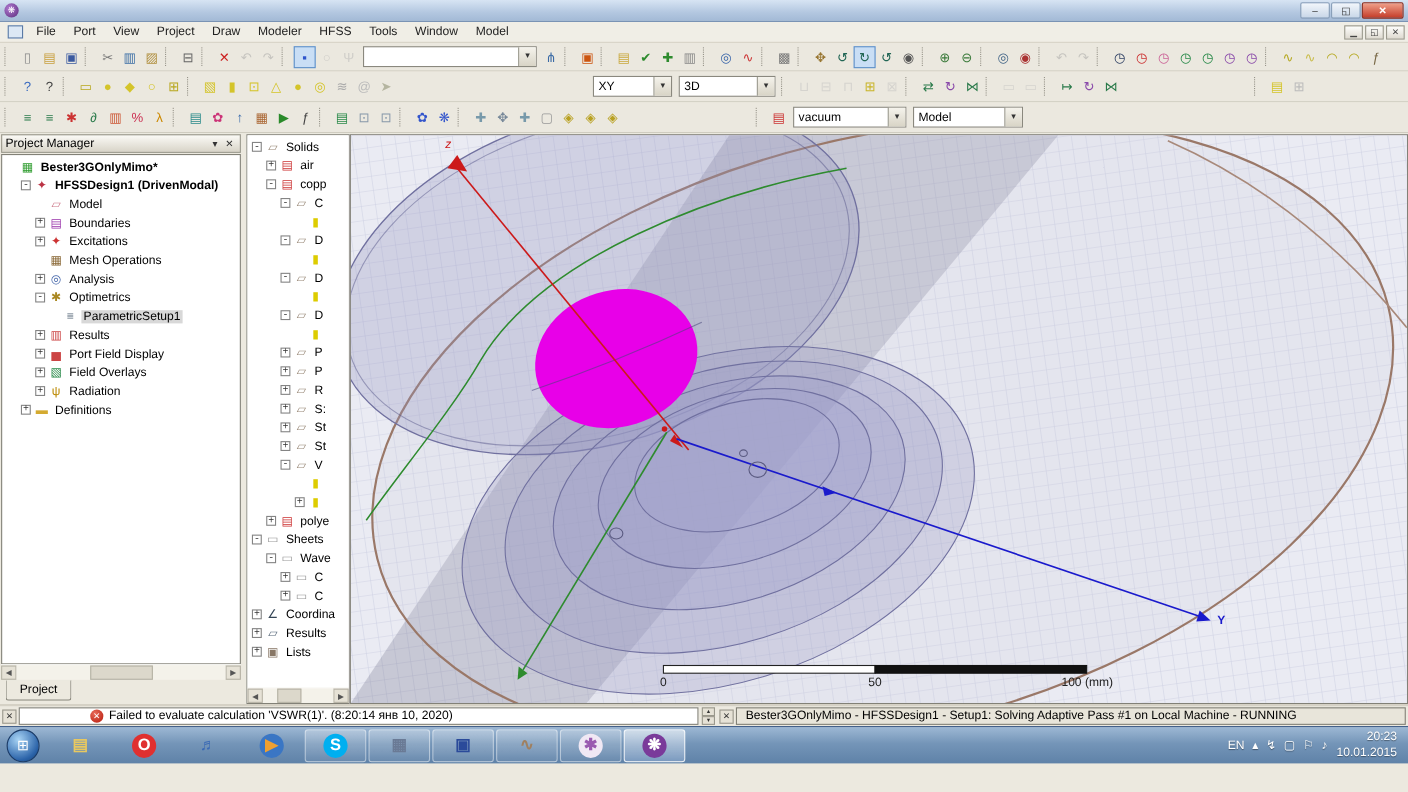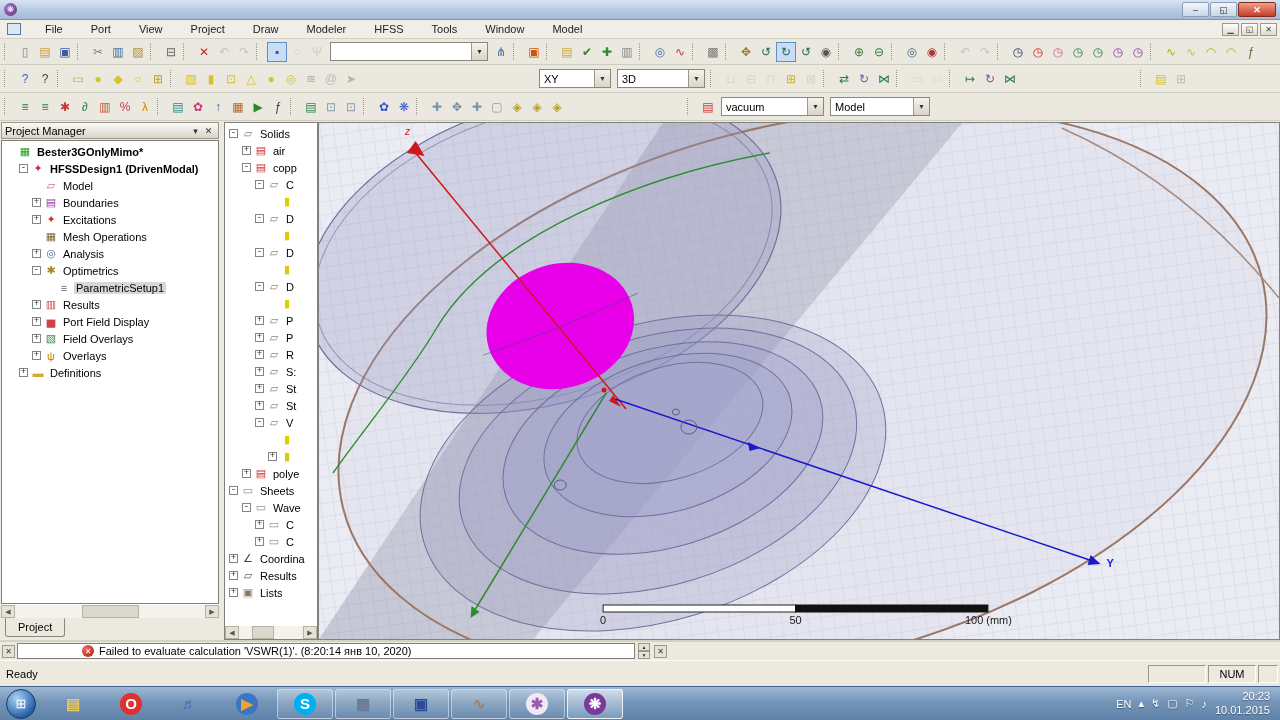--- a/index.html
+++ b/index.html
@@ -13,21 +13,21 @@
     color:#fff; font-size:8px; display:flex; align-items:center; justify-content:center; margin-right:5px; flex:none; }
   .tlt { white-space:nowrap; overflow:hidden; color:#111; }
   .wc { margin-left:auto; display:flex; gap:1px; }
   .wcb { width:27px; height:15px; display:flex; align-items:center; justify-content:center; font-size:9px;
     background:linear-gradient(#f2f6fb,#c9d7e8); border:1px solid #8aa0ba; border-radius:2px; color:#333; }
   .wcb.close { width:38px; background:linear-gradient(#f0a08a,#c43d2a); border-color:#8a2a1a; color:#fff; font-weight:bold; }
 
   
   .menubar { height:19px; display:flex; align-items:center; background:#f0eee6; border-bottom:1px solid #d4d0c4; padding:0 3px; }
   .mdidoc { width:14px; height:12px; margin:0 4px; background:#dce8f5; border:1px solid #5a7aa5; flex:none; }
-  .mi { padding:17px 8px; color:#222;margin-left:12px; }
+  .mi { padding:17px 8px; color:#222; }
   .mdic { margin-left:auto; display:flex; gap:2px; }
   .mdib { width:17px; height:13px; border:1px solid #9a988c; background:linear-gradient(#fdfdfb,#dedad0);
     font-size:8px; display:flex; align-items:center; justify-content:center; color:#444; }
 
   
   .tb { display:flex; align-items:center; background:#ebe8df; border-bottom:1px solid #cfccc0; padding:0 2px; }
   .tb1 { height:26px; } .tb2 { height:28px; } .tb3 { height:28px; }
   .tbi { width:20px; height:20px; display:inline-flex; align-items:center; justify-content:center;
     border:1px solid transparent; flex:none; }
   .tbi .gl { font-size:12px; line-height:1; }
@@ -605,21 +605,21 @@
 
           <div class="trow" style="padding-left: 30px;">
             <span class="exp">+</span>
             <span class="tico" style="color: rgb(42, 138, 74);">▧</span>
             <span class="tlab">Field Overlays</span>
           </div>
 
           <div class="trow" style="padding-left: 30px;">
             <span class="exp">+</span>
             <span class="tico" style="color: rgb(187, 136, 0);">ψ</span>
-            <span class="tlab">Overlays</span>
+            <span class="tlab">Radiation</span>
           </div>
 
           <div class="trow" style="padding-left: 17px;">
             <span class="exp">+</span>
             <span class="tico" style="color: rgb(212, 170, 48);">▬</span>
             <span class="tlab">Definitions</span>
           </div>
         </div>
       <div class="hscroll">
         <span class="sbtn">◀</span>
@@ -877,31 +877,26 @@
         <span class="erric">✕</span>
         <span>Failed to evaluate calculation 'VSWR(1)'. (8:20:14 янв 10, 2020)</span>
       </span>
       <span class="spin">
           <span>▲</span>
           <span>▼</span>
         </span>
     </div>
     <div class="progpane">
       <span class="mclose">✕</span>
+      <span class="progbox">
+        <span>Bester3GOnlyMimo - HFSSDesign1 - Setup1: Solving Adaptive Pass #1 on Local Machine - RUNNING</span>
+      </span>
     </div>
   </div>
 
-  <div class="status">
-    <span>Ready</span>
-    <span class="scells">
-      <span class="scell" style="width:58px;"></span>
-      <span class="scell" style="width:48px;">NUM</span>
-      <span class="scell" style="width:20px;"></span>
-    </span>
-  </div>
 
   <div class="taskbar">
     <span class="orb">⊞</span>
     <span class="tbhost">
 
         <span class="tbtn">
           <span class="tico2">
             <span class="tgl" style="color: rgb(232, 200, 96);">▤</span>
           </span>
         </span>

